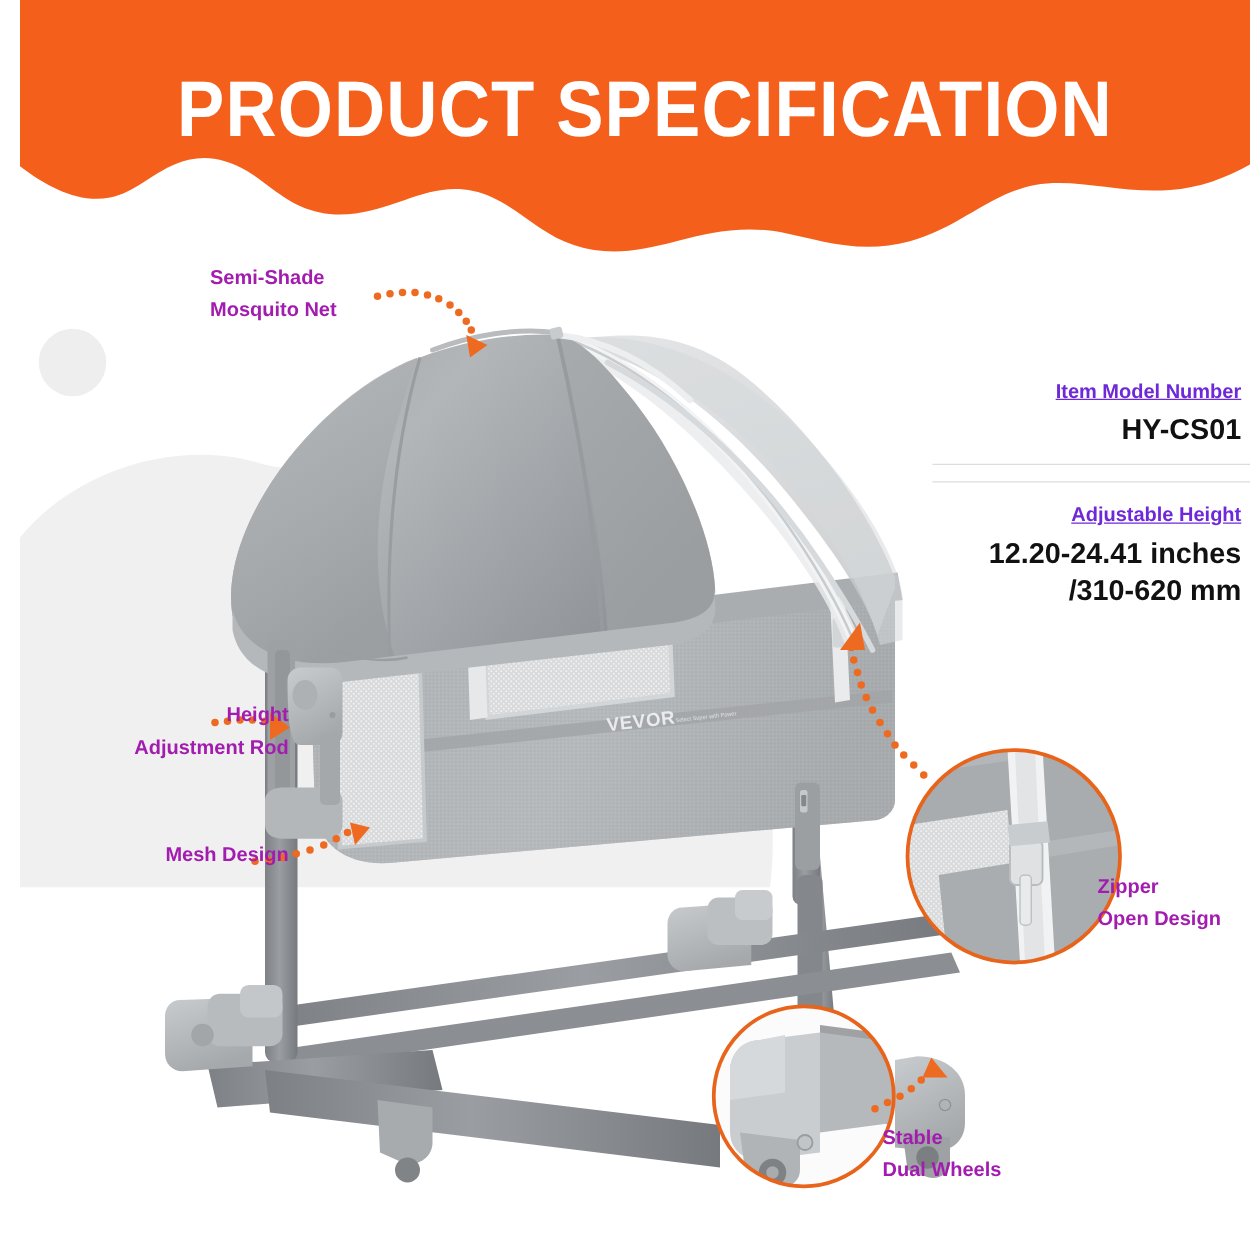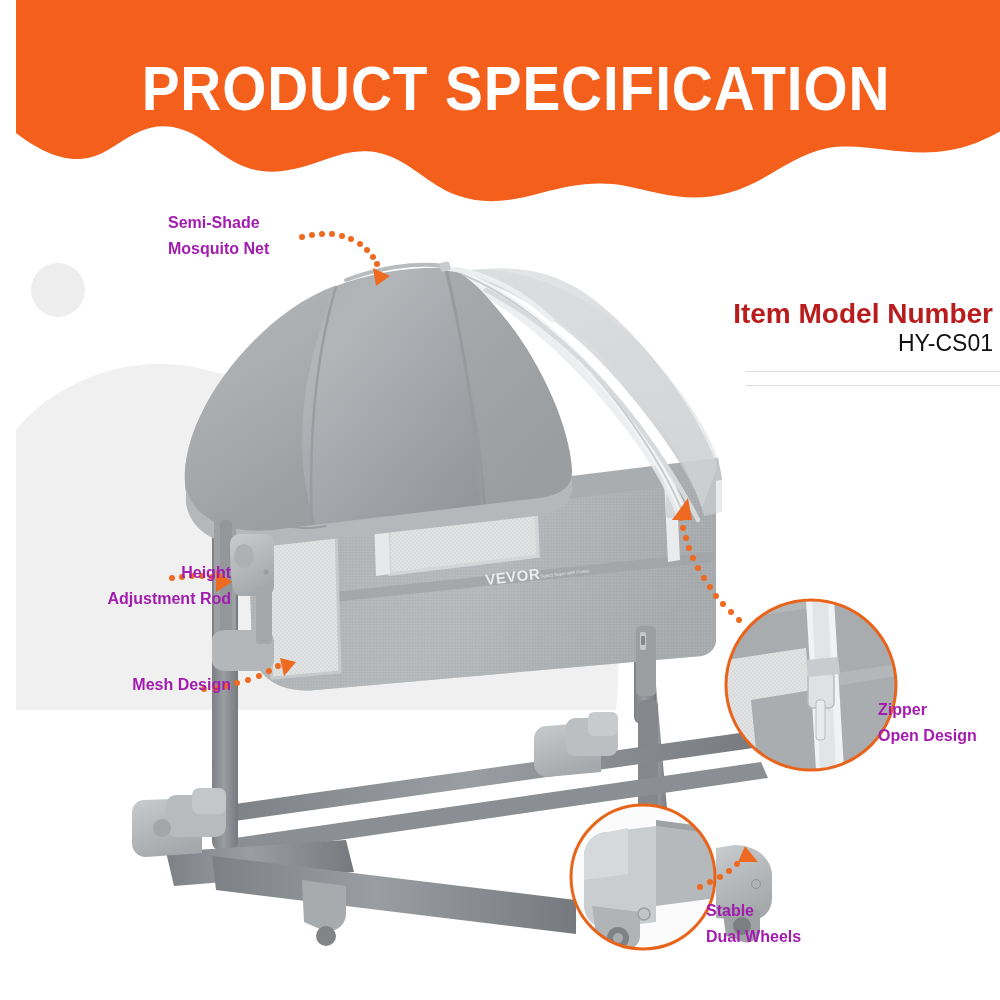--- a/index.html
+++ b/index.html
@@ -50,30 +50,31 @@
   
   .spec-panel {
     position: absolute;
     left: 700px;
     top: 300px;
     width: 285px;
     text-align: right;
   }
   .spec-row { padding: 0 8px 0 0; }
   .spec-label {
-    color: #b91c1c;
-    font-size: 28px;
+    color: #6d28d9;
+    font-size: 16px;
     font-weight: bold;
     line-height: 28px;
     white-space: nowrap;
+    text-decoration: underline;
   }
   .spec-value {
     color: #111111;
     font-size: 23px;
-    font-weight: normal;
+    font-weight: bold;
     line-height: 30px;
     white-space: nowrap;
   }
   .spec-div {
     height: 1px;
     background: #dddddd;
     margin: 13px 0 13px 30px;
   }
 
   
@@ -395,20 +396,25 @@
       <div class="spec-value">HY-CS01</div>
     </div>
 
     <div class="spec-div"></div>
 
     <div class="spec-row">
     </div>
 
     <div class="spec-div"></div>
 
+    <div class="spec-row">
+      <div class="spec-label">Adjustable Height</div>
+      <div class="spec-value">12.20-24.41 inches</div>
+      <div class="spec-value">/310-620 mm</div>
+    </div>
   </div>
 
   <div class="callout" id="callout-net">
     <div>Semi-Shade</div>
     <div>Mosquito Net</div>
   </div>
 
   <div class="callout" id="callout-rod">
     <div>Height</div>
     <div>Adjustment Rod</div>

